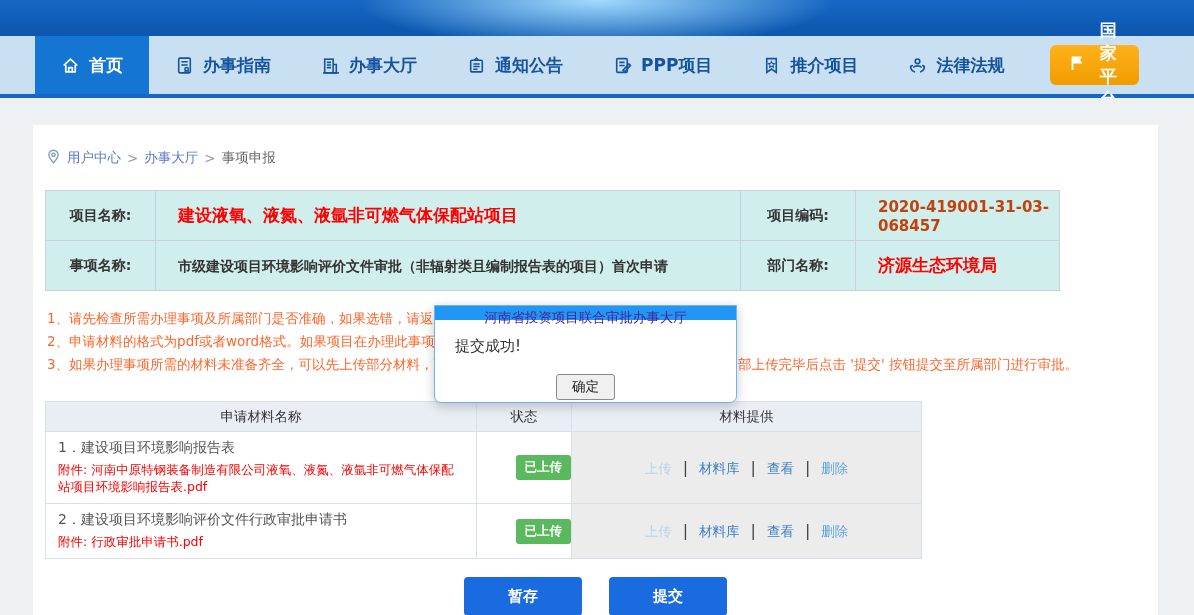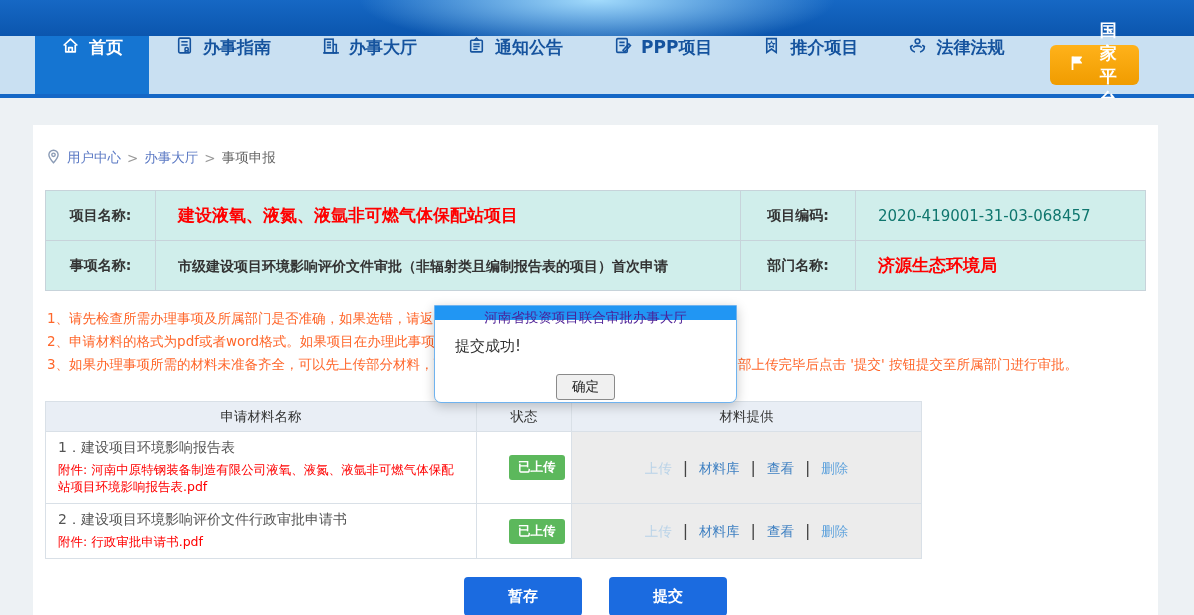--- a/index.html
+++ b/index.html
@@ -8,21 +8,21 @@
   .app { position:relative; width:1194px; height:615px; background:#edf1f4; }
 
   
   .banner { height:36px;
     background:
       radial-gradient(ellipse 340px 70px at 50% 0%, rgba(170,225,255,.95), rgba(170,225,255,0) 70%),
       linear-gradient(180deg,#1668c4,#0b56ae); }
 
   
   .navbar { height:58px; background:#c9e0f2; display:flex; align-items:stretch; padding-left:35px; }
-  .nav-item { display:flex; align-items:flex-start; gap:9px; color:#15539e; font-weight:bold;
+  .nav-item { display:flex; align-items:center; gap:9px; color:#15539e; font-weight:bold;
     font-size:17px; padding:0 4px; margin-right:42px; cursor:pointer; white-space:nowrap; }
   .nav-item.active { background:#1575d2; color:#fff; padding:0 26px; margin-right:22px; }
   .nav-item svg { display:block; }
   .platform-btn { margin-left:auto; margin-right:55px; align-self:center; height:40px;
     background:linear-gradient(180deg,#ffb21a,#f09c00); color:#fff; border:none; border-radius:6px;
     display:flex; align-items:center; gap:9px; font-weight:bold; font-size:17px; padding:0 18px;
     cursor:pointer; font-family:inherit; }
   .strip { height:4px; background:#1467c6; }
 
   
@@ -31,43 +31,43 @@
 
   
   .breadcrumb { display:flex; align-items:center; padding:24px 0 0 14px;
     font-size:13.5px; color:#777; }
   .crumb-link { color:#5b79c4; cursor:pointer; }
   .crumb-sep { color:#999; margin:0 6px; }
   .crumb-current { color:#666; }
   .pin { margin-right:7px; }
 
   
-  table.info { margin:23px 12px 0; width:1101px; border-collapse:collapse; background:#d0eeeb; }
+  table.info { margin:23px 12px 0; width:1015px; border-collapse:collapse; background:#d0eeeb; }
   table.info td { border:1px solid #c7d3da; height:50px; }
   td.i-label { width:110px; text-align:center; font-weight:bold; font-size:14px; color:#333; }
   td.i-label2 { width:115px; }
   td.i-value { padding-left:22px; }
   td.i-v1 { width:585px; }
   .v-red-big { color:#f00; font-weight:bold; font-size:17px;font-family:Liberation Serif, serif; }
-  .v-code { color:#0f766e; font-weight:normal; font-size:15px; }
+  .v-code { color:#c2410c; font-weight:bold; font-size:15px; }
   .v-item { color:#333; font-weight:bold; font-size:14px; }
 
   
   .notices { margin:16px 0 0 14px; color:#ff662a; font-size:13.5px; line-height:23px;
     white-space:nowrap; }
 
   
   table.materials { margin:25px 12px 0; width:877px; border-collapse:collapse; }
   table.materials th { height:30px; background:#e9eef5; border:1px solid #d9e0e7;
     font-weight:normal; font-size:13.5px; color:#333; }
   table.materials td { border:1px solid #d9e0e7; height:55px; }
   td.m-name { padding:7px 12px; }
   .mat-name { color:#555; font-size:14px; }
   .mat-attach { color:#f00; font-size:12.5px; margin-top:5px; }
-  td.m-status { width:95px; text-align:left;padding-left:32px; }
+  td.m-status { width:95px; text-align:right;padding-left:32px; }
   .badge { display:inline-block; background:#5cb85c; color:#fff; font-size:12.5px;
     font-weight:bold; padding:4px 9px; border-radius:3px; }
   td.m-actions { width:350px; background:#ececec; text-align:center; white-space:nowrap; }
   .act { font-size:13.5px; margin:0 11px; cursor:pointer; text-decoration:none; }
   .act-upload { color:#b9d3e8; }
   .act-lib, .act-view { color:#3d7fc1; }
   .act-del { color:#62a4dd; }
   .act-sep { color:#444; }
 
   

